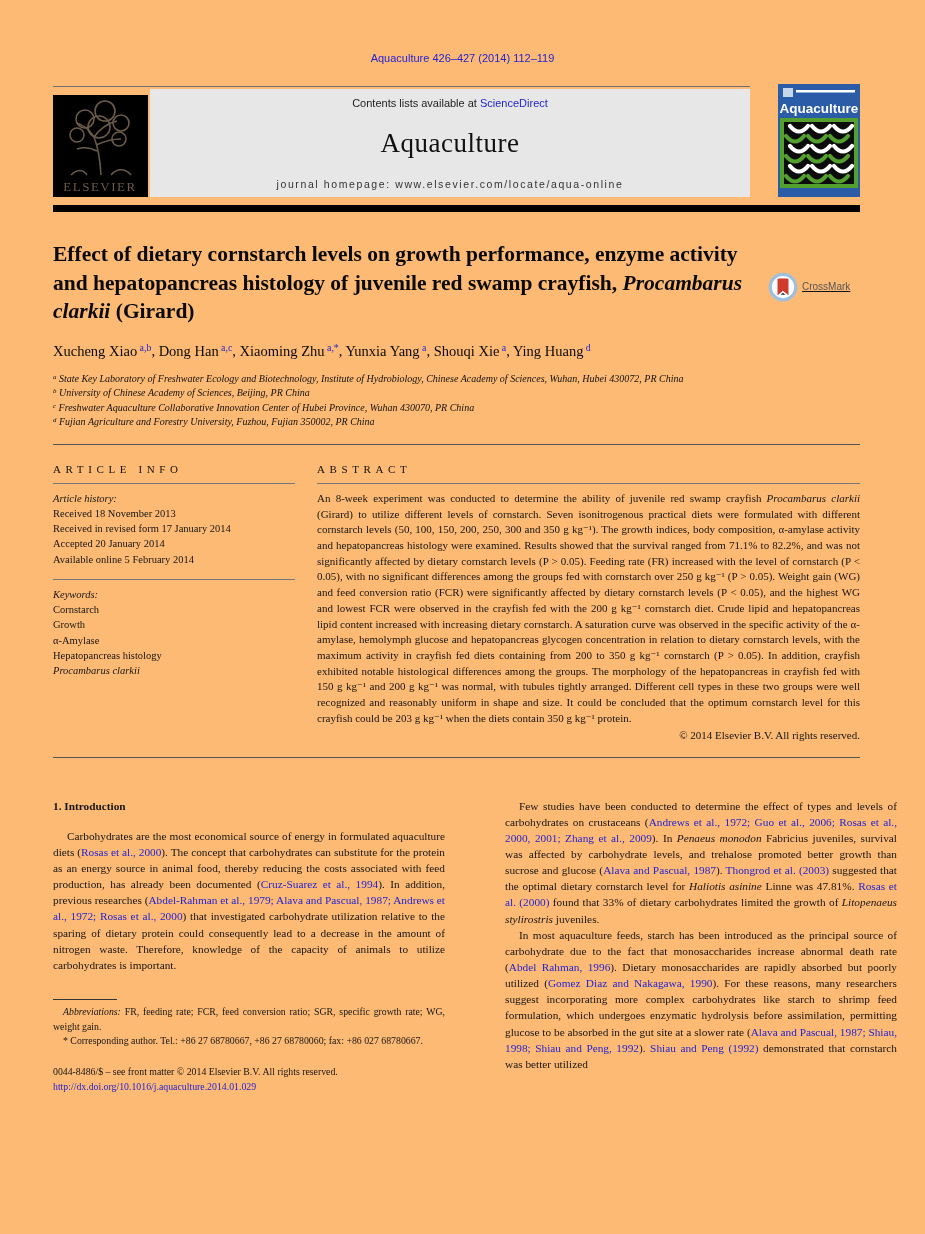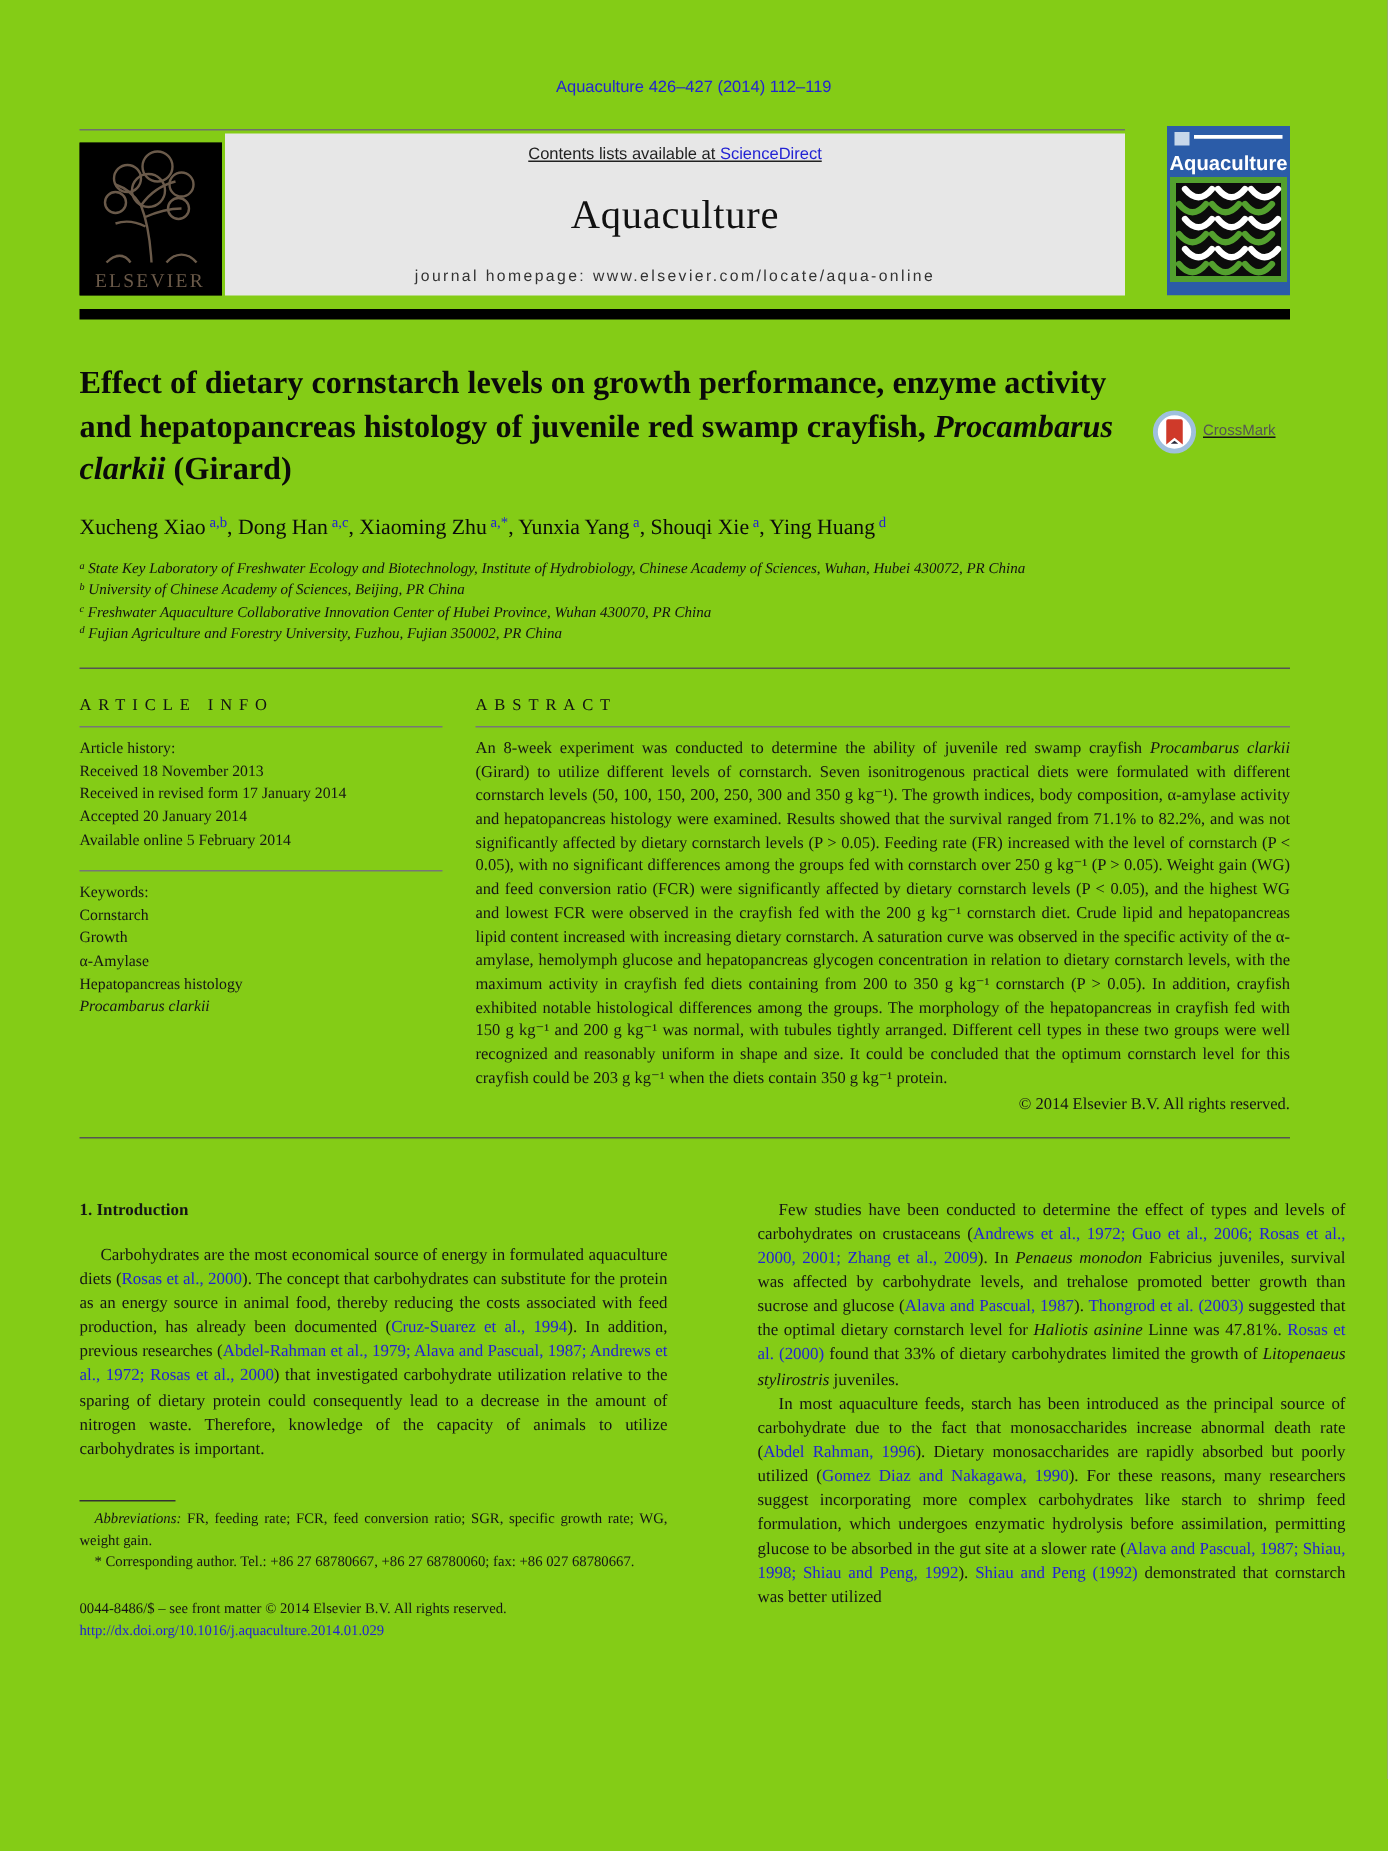--- a/index.html
+++ b/index.html
@@ -1,35 +1,35 @@
 <!DOCTYPE html>
 <html><head>
 <meta charset="utf-8">
 <style>
   * { margin:0; padding:0; box-sizing:border-box; }
   html,body { background:#9a9a9a; }
   .page {
-    width:925px; height:1234px; margin:0 auto; background:#84cc16;
+    width:925px; height:1234px; margin:0 auto; background:#fdba74;
     position:relative; overflow:hidden;
     font-family:"Liberation Serif","DejaVu Serif",serif; color:#151515;
   }
   .content { width:807px; margin:0 auto 0 53px; }
 
   
   .citation { text-align:center; padding-top:52px; font-family:"Liberation Sans","DejaVu Sans",sans-serif;
     font-size:11px; color:#2323d3; }
 
   
   .header-wrap { display:flex; margin-top:22px; align-items:stretch; }
   .header-left { width:697px; border-top:1px solid #6f6f6f; padding-top:2px; display:flex; }
   .elsevier-box { width:95px; height:102px; background:#000; margin-top:6px; position:relative; flex:0 0 auto; }
   .elsevier-box svg { display:block; }
   .gray-box { flex:1; background:#e7e7e7; margin-left:2px; height:108px; padding:8px 10px 7px;
     display:flex; flex-direction:column; justify-content:space-between; text-align:center; }
-  .contents-line { font-family:"Liberation Sans","DejaVu Sans",sans-serif; font-size:11px; color:#222;text-decoration:underline; }
+  .contents-line { font-family:"Liberation Sans","DejaVu Sans",sans-serif; font-size:11px; color:#222; }
   .contents-line .link { color:#2323d3; }
   .journal-big { font-size:27px; letter-spacing:0.5px; color:#111; }
   .homepage-line { font-family:"Liberation Sans","DejaVu Sans",sans-serif; font-size:10.5px; letter-spacing:1.6px; color:#333; }
   .cover-box { margin-left:28px; margin-top:-2px; flex:0 0 auto; }
   .black-bar { height:7px; background:#000; margin-top:4px; }
 
   
   .title-row { display:flex; margin-top:28px; }
   .paper-title { width:700px; font-size:21.5px; line-height:1.33; color:#0a0a0a; }
   .paper-title .i { font-style:italic; }
@@ -47,21 +47,21 @@
   .rule-full { border:none; border-top:1px solid #555; margin-top:14px; }
 
   
   .info-abs { display:flex; margin-top:18px; }
   .info-col { width:250px; flex:0 0 auto; }
   .abs-col { flex:1; margin-left:14px; }
   .sec-head { font-size:11px; letter-spacing:0.42em; color:#111; }
   .thin-rule { border:none; border-top:1px solid #777; margin:8px 0 7px; }
   .info-col .thin-rule { width:242px; }
   .info-text { font-size:10.5px; line-height:1.45; }
-  .info-label { }
+  .info-label { font-style:italic; }
   .abstract-p { font-size:11px; line-height:1.43; text-align:justify; margin-top:2px; }
   .copyright { font-size:11px; text-align:right; margin-top:2px; }
 
   .rule-body { border:none; border-top:1px solid #555; margin-top:16px; }
 
   
   .body-cols { display:flex; margin-top:40px;gap:48px; }
   .col { width:392px; font-size:11.3px; line-height:1.43; text-align:justify; }
   .col-left { flex:0 0 auto; }
   .col-right { margin-left:12px; flex:0 0 auto; }

